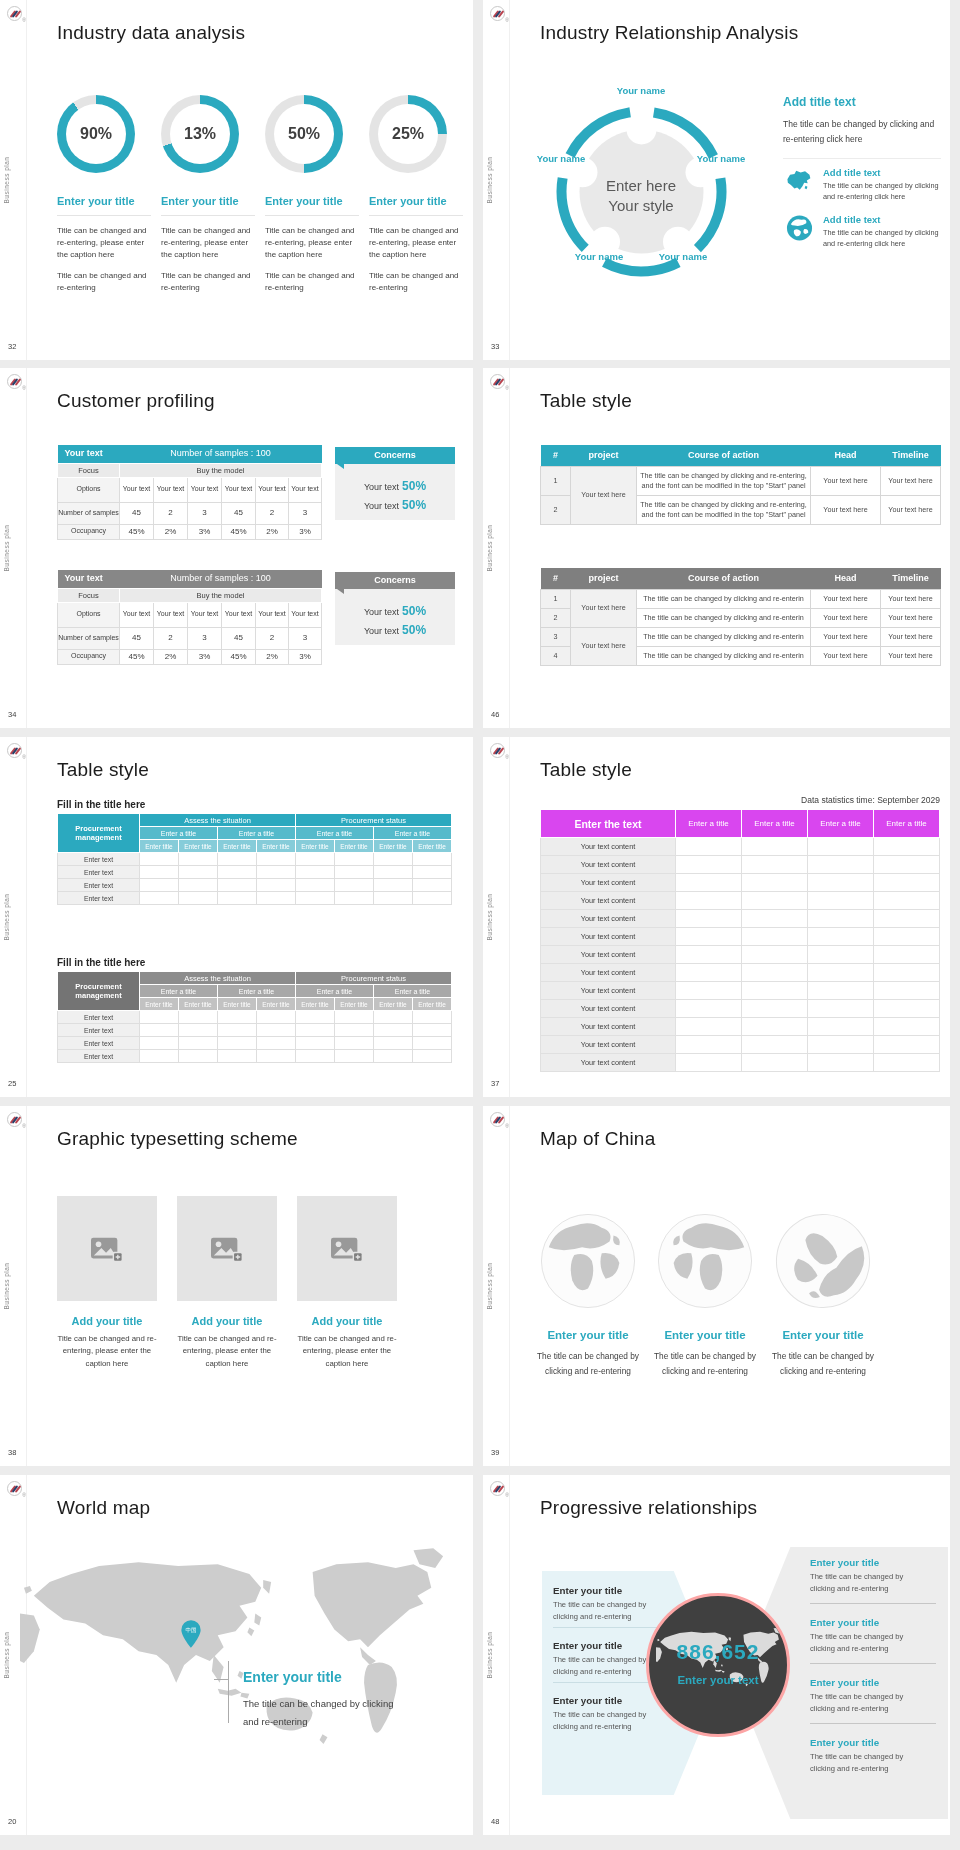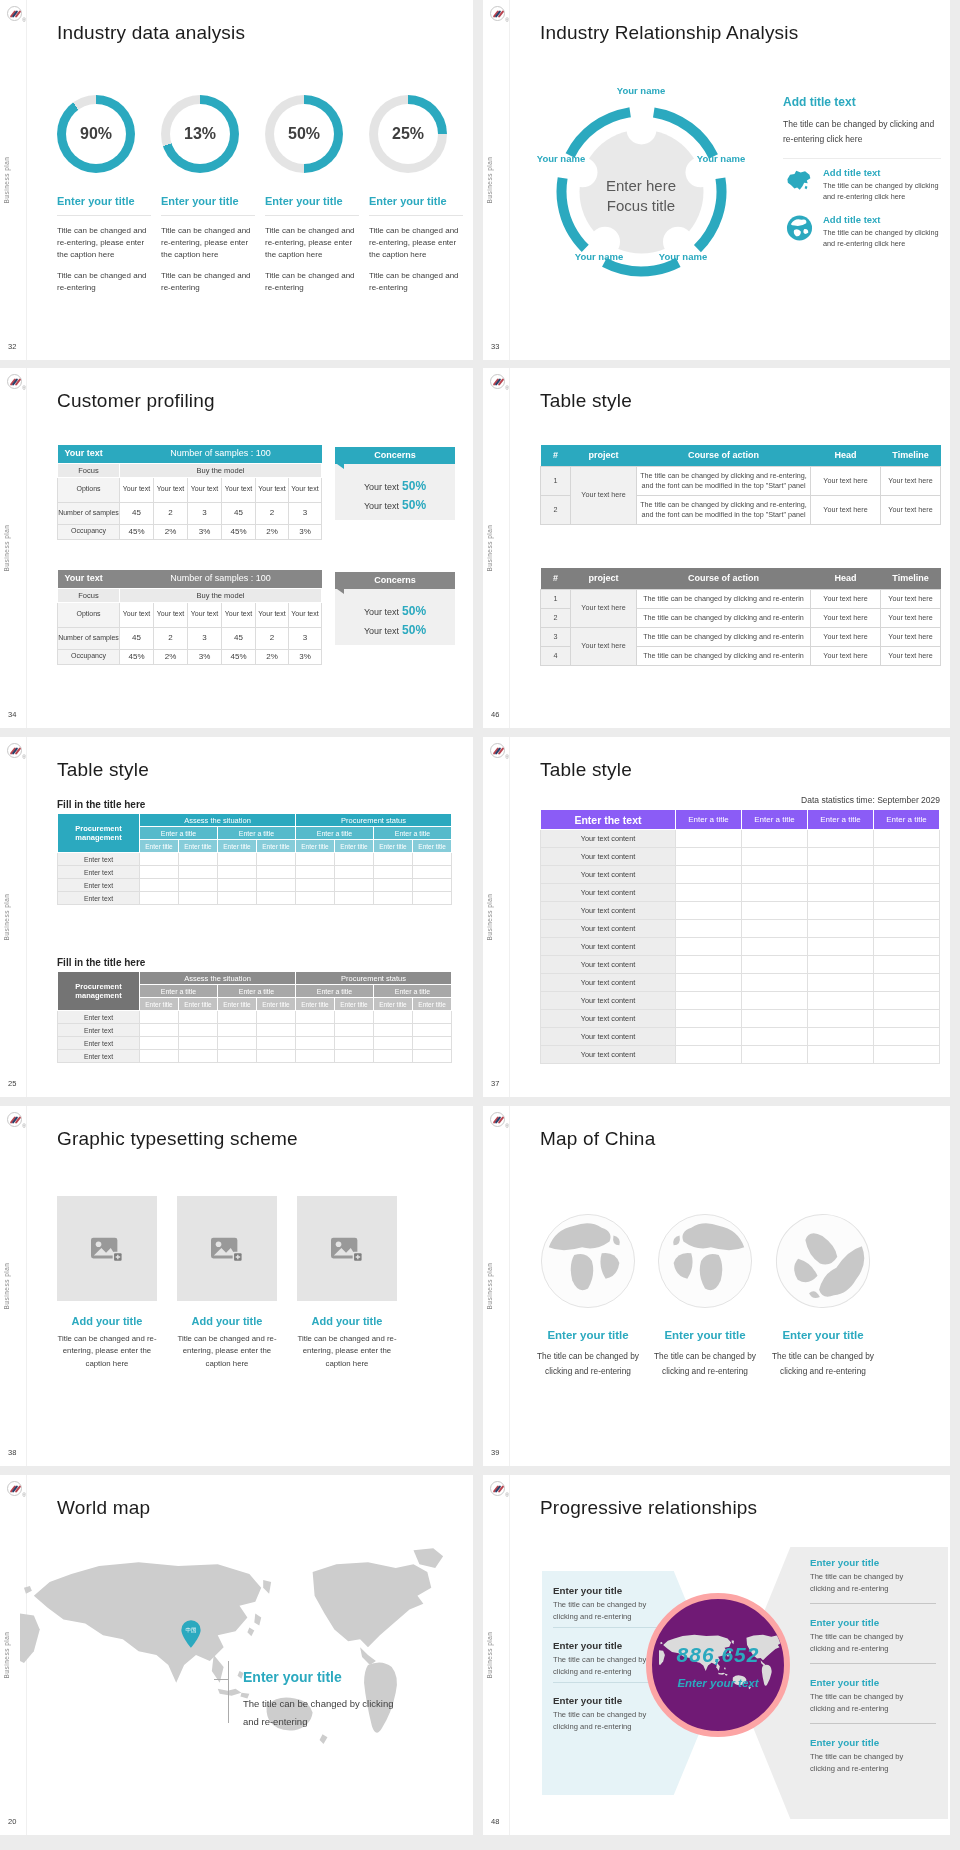--- a/index.html
+++ b/index.html
@@ -75,21 +75,21 @@
   .t36 .gA { font-size:7.5px; } .t36 .gB { font-size:7px; } .t36 .gC { font-size:6.5px; }
   .t36.teal .corner, .t36.teal .gA { background:#2BA9BF; }
   .t36.teal .gB { background:#55BACB; } .t36.teal .gC { background:#86CCD9; }
   .t36.gray .corner { background:#747474; } .t36.gray .gA { background:#8C8C8C; }
   .t36.gray .gB { background:#A8A8A8; } .t36.gray .gC { background:#C2C2C2; }
   .t36 .rl { background:#F0F0F0; font-size:6.8px; color:#444; border:1px solid #DEDEDE; }
   .t36 .e { border:1px solid #DEDEDE; background:#fff; }
   
   .note37 { position:absolute; right:10px; top:58px; width:400px; text-align:right; font-size:8.5px; color:#404040; }
   .t37 { border-collapse:collapse; table-layout:fixed; width:400px; text-align:center; }
-  .t37 .hd td { background:#8b5cf6; color:#fff; border:1px solid #fff; height:20px; font-size:8px; }
+  .t37 .hd td { background:#d946ef; color:#fff; border:1px solid #fff; height:28px; font-size:8px; }
   .t37 .hd .h1 { font-size:10.5px; font-weight:bold; }
   .t37 tr.b td { border:1px solid #E0E0E0; height:18px; }
   .t37 tr.b .rl { background:#EDEDED; font-size:7.3px; color:#404040; }
   
   .gcol { position:absolute; top:90px; width:100px; text-align:center; }
   .imgbox { height:105px; background:#E4E4E4; display:flex; align-items:center; justify-content:center; }
   .gtitle { margin-top:14px; font-size:11px; font-weight:bold; color:#2BA9BF; }
   .gcap { margin-top:6px; font-size:7.8px; color:#404040; line-height:1.6; }
   
   .mcol { position:absolute; top:106px; width:112px; text-align:center; }
@@ -105,21 +105,21 @@
   .wm-cap { position:absolute; left:243px; top:220px; width:155px; font-size:9.5px; color:#404040; line-height:1.9; }
   
   .panelL { position:absolute; left:59px; top:96px; width:178px; height:224px; background:#E6F3F7; clip-path:polygon(0 0,74% 0,100% 50%,74% 100%,0 100%); z-index:1; }
   .panelR { position:absolute; left:252px; top:72px; width:213px; height:272px; background:#EDEDED; clip-path:polygon(26% 0,100% 0,100% 100%,26% 100%,0 50%); z-index:1; }
   .p41item { position:absolute; width:112px; }
   .p41item h4 { font-size:9.8px; }
   .p41item.dark h4 { color:#333; } .p41item.tealt h4 { color:#2BA9BF; }
   .p41item .cap { margin-top:3px; font-size:7.6px; color:#555; line-height:1.55; }
   .sepL { position:absolute; left:70px; width:108px; height:1px; background:#C9DEE4; z-index:2; }
   .sepR { position:absolute; left:327px; width:126px; height:1px; background:#C6C6C6; z-index:2; }
-  .circle41 { position:absolute; left:163px; top:118px; width:144px; height:144px; background:#701a75; border:6px solid #fca5a5; border-radius:50%; z-index:3; text-align:center; overflow:hidden;font-style:italic; }
+  .circle41 { position:absolute; left:163px; top:118px; width:144px; height:144px; background:#404040; border:3px solid #fca5a5; border-radius:50%; z-index:3; text-align:center; overflow:hidden; }
   .stat41 { position:absolute; top:44px; width:100%; font-size:21px; font-weight:bold; color:#2BA9BF; letter-spacing:1px; }
   .statlab41 { position:absolute; top:78px; width:100%; font-size:11.5px; font-weight:bold; color:#2BA9BF; }
 </style>
 </head>
 <body>
 
 <div class="card" style="left:0;top:0">
   <div class="logo">
       <i></i>
       <i></i>
@@ -187,21 +187,21 @@
       <circle cx="134" cy="147.7" r="15" fill="#fff"></circle>
       <circle cx="97.5" cy="97.5" r="80" fill="none" stroke="#2BA9BF" stroke-width="10" stroke-dasharray="76.8 23.7" transform="rotate(-9.5 97.5 97.5)"></circle>
     </svg>
     <div class="nodelab" style="left:88px;top:0">Your name</div>
     <div class="nodelab" style="left:8px;top:68px">Your name</div>
     <div class="nodelab" style="left:168px;top:68px">Your name</div>
     <div class="nodelab" style="left:46px;top:166px">Your name</div>
     <div class="nodelab" style="left:130px;top:166px">Your name</div>
     <div class="gcenter">
       <div>Enter here</div>
-        <div>Focus title</div>
+        <div>Your style</div>
     </div>
   </div>
 
   <div class="r33">
     <h3 class="teal-b">Add title text</h3>
     <div class="cap">The title can be changed by clicking and re-entering click here</div>
     <hr>
     <div class="item33">
       <svg viewBox="0 0 34 28" width="34" height="28">
         <path fill="#2BA9BF" d="M5,12 L8,7 L13,6 L15,2.5 L20,4.5 L25,3 L30,7 L31,11 L27,13.5 L28,16.5 L24,16 L22,20 L19,24 L16,21.5 L13,22.5 L9,18.5 L5.5,16 Z"></path>

